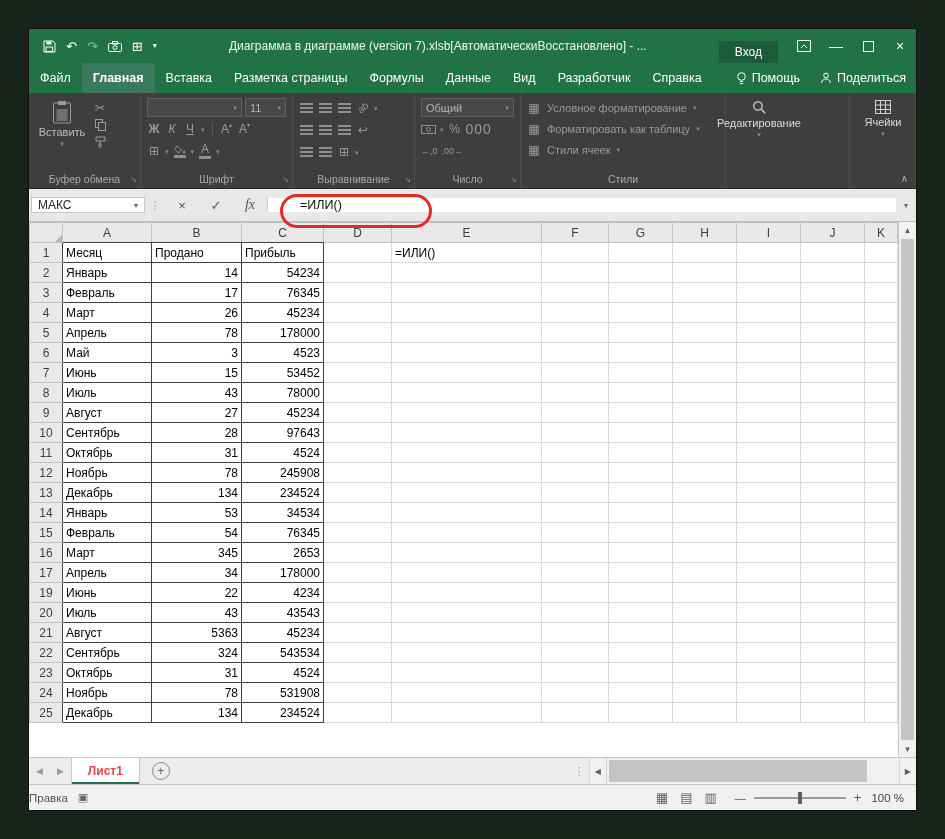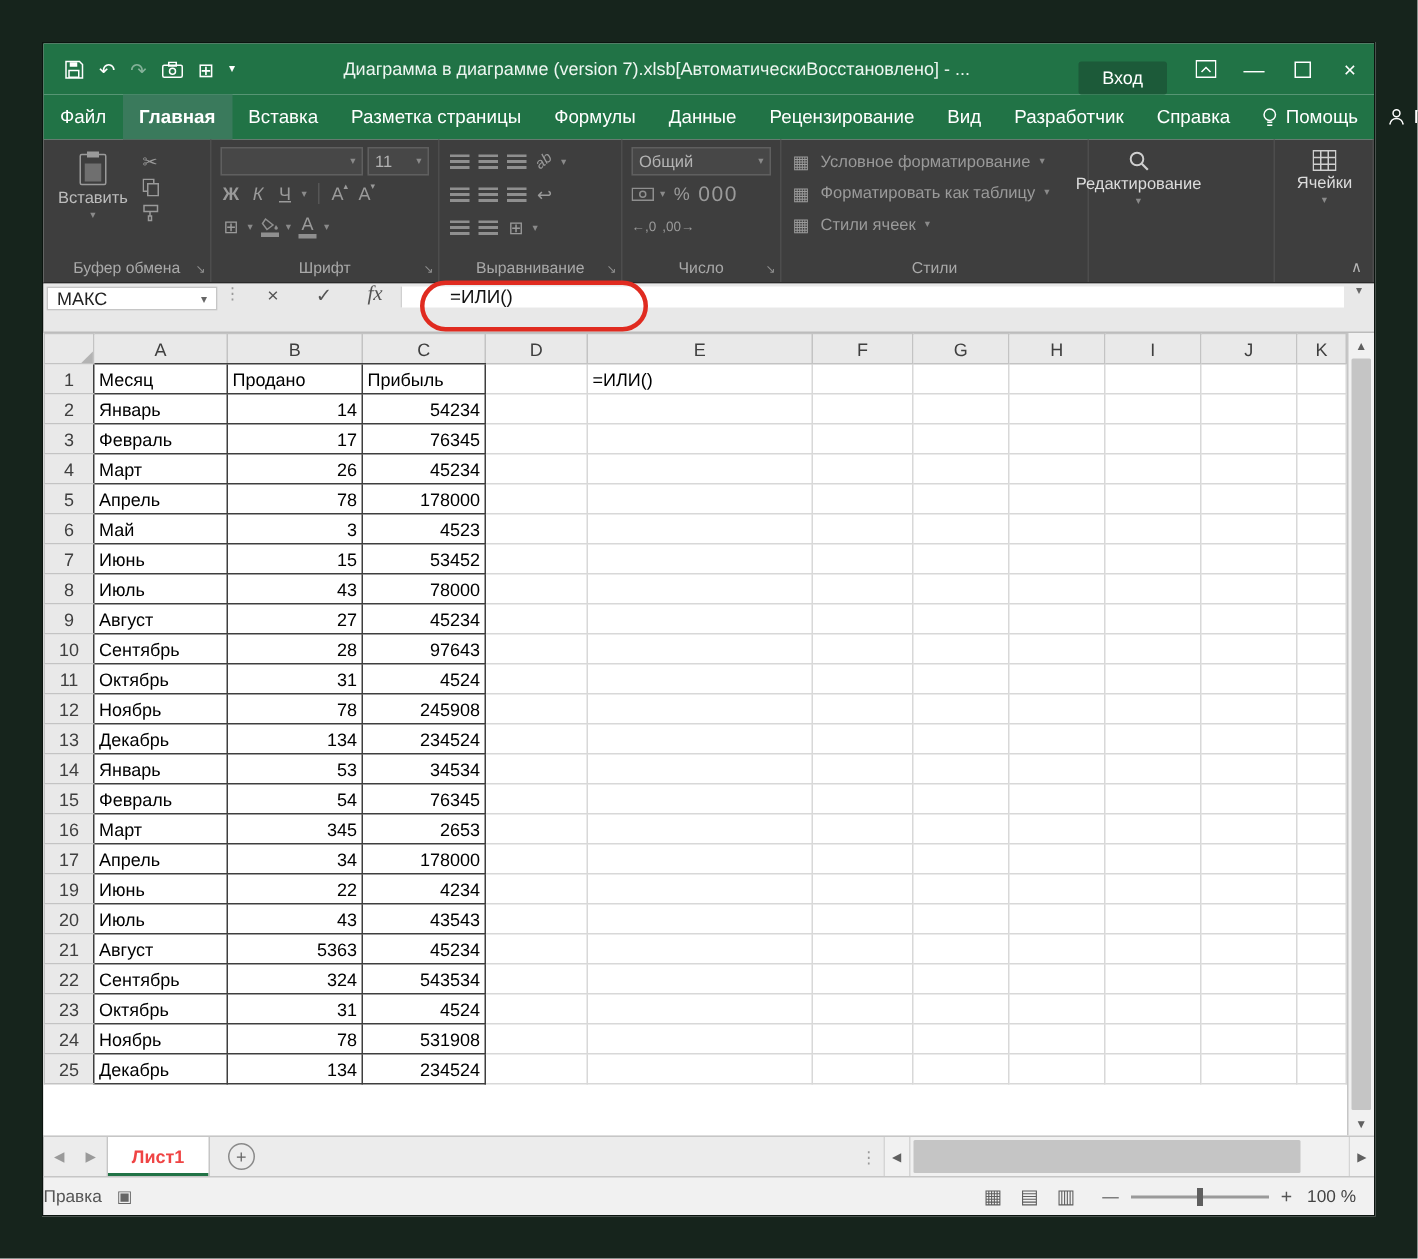--- a/index.html
+++ b/index.html
@@ -51,21 +51,21 @@
   .cbar{width:12px;height:3px;background:#8f8f8f;margin-top:1px}
   .lines{display:inline-block;width:13px;height:10px;margin:0 1px;
          background:repeating-linear-gradient(to bottom,#8f8f8f 0 2px,transparent 2px 4px)}
   .orient{font-size:10px;transform:rotate(-40deg);font-style:italic}
   .dtxt{font-size:9px;white-space:nowrap}
   .s000{font-size:14px;letter-spacing:1px}
   .stylerow{display:flex;align-items:center;gap:6px;height:19px;font-size:11px;color:#9a9a9a;white-space:nowrap}
   .collapse-rib{position:absolute;right:8px;bottom:4px;font-size:10px;color:#b5b5b5}
 
   
-  .formulabar{height:32px;background:#e8e8e8;border-bottom:1px solid #bcbcbc;display:flex;align-items:flex-start;flex:0 0 auto;position:relative}
+  .formulabar{height:32px;background:#e8e8e8;border-bottom:1px solid #bcbcbc;display:flex;align-items:center;flex:0 0 auto;position:relative}
   .namebox{width:100px;background:#fff;border:1px solid #c6c6c6;margin:2px 0 2px 2px;display:flex;align-items:center;justify-content:space-between;padding:0 6px;font-size:12px;color:#222}
   .nb-arrow{font-size:8px;color:#666}
   .fb-split{width:20px;display:flex;align-items:center;justify-content:center;color:#9a9a9a;font-size:11px}
   .fb-btn{width:34px;border:none;background:transparent;color:#555;font-size:13px;display:flex;align-items:center;justify-content:center;padding:0}
   .fb-btn.fx{font-style:italic;font-family:"Liberation Serif","DejaVu Serif",serif;font-size:14px}
   .fb-input{flex:1;background:#fff;border-left:1px solid #d0d0d0;margin:2px 0;position:relative;display:flex;align-items:center;font-size:12.5px;color:#111}
   .fb-input > span{padding-left:32px}
   .red-oval{position:absolute;left:12px;top:-4px;width:152px;height:34px;border:3px solid #e02b20;border-radius:17px;box-sizing:border-box;pointer-events:none}
   .fb-expand{width:20px;display:flex;align-items:center;justify-content:center;color:#666;font-size:8px}
 
@@ -152,21 +152,20 @@
     </div>
   </div>
 
   <div class="tabrow">
     <span class="rtab">Файл</span>
     <span class="rtab active">Главная</span>
     <span class="rtab">Вставка</span>
     <span class="rtab">Разметка страницы</span>
     <span class="rtab">Формулы</span>
     <span class="rtab">Данные</span>
-    <span class="rtab">Рецензирование</span>
     <span class="rtab">Вид</span>
     <span class="rtab">Разработчик</span>
     <span class="rtab">Справка</span>
     <span class="tabspacer"></span>
     <span class="trbtn">
       <svg width="11" height="13" viewBox="0 0 11 13">
           <circle cx="5.5" cy="4.5" r="3.8" fill="none" stroke="#fff"></circle>
           <rect x="3.8" y="9" width="3.4" height="1" fill="#fff"></rect>
           <rect x="3.8" y="11" width="3.4" height="1" fill="#fff"></rect>
         </svg>

